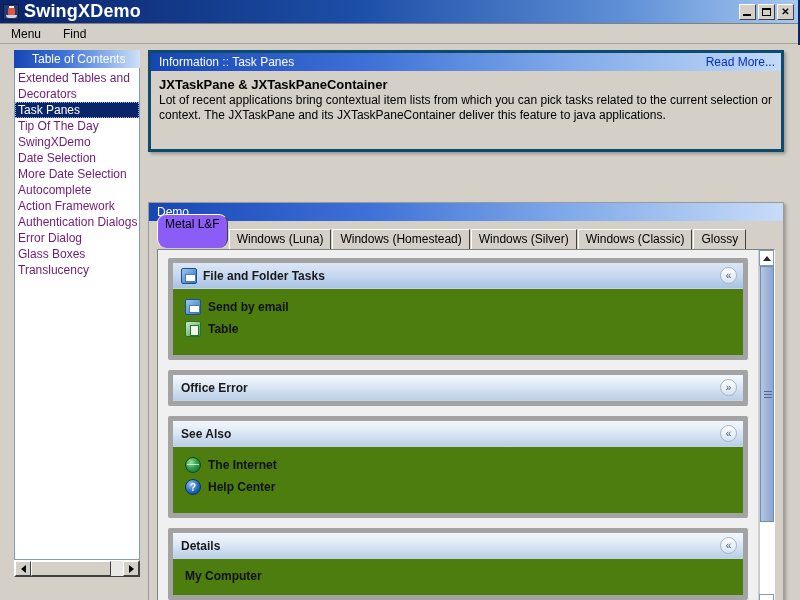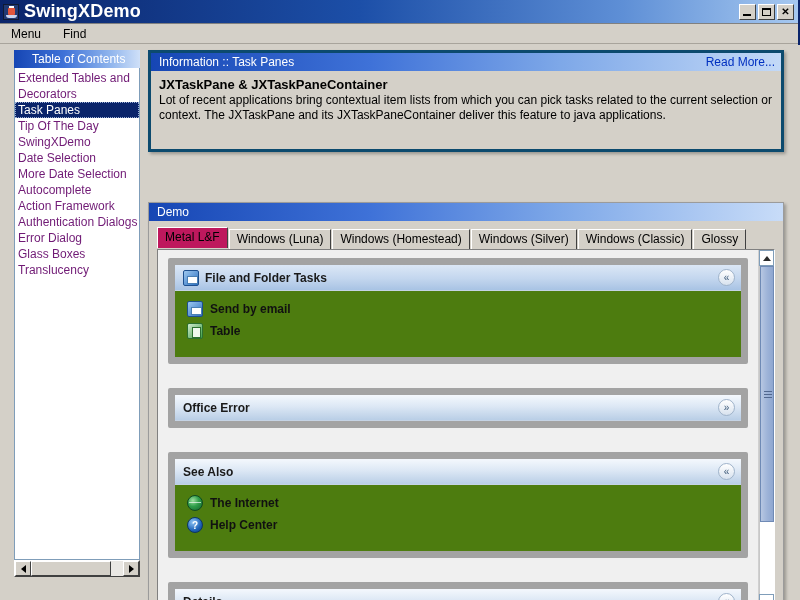--- a/index.html
+++ b/index.html
@@ -179,45 +179,46 @@
   }
   .tab {
     font-size: 12px; color: #000;
     padding: 2px 7px 3px 7px;
     background: #d4d0c8;
     border: 1px solid; border-color: #ffffff #404040 #d4d0c8 #ffffff;
     border-bottom: none;
     position: relative; top: 1px;
   }
   .tab.active {
-    background: #be185d;
+    background: #8b5cf6;
     font-weight: normal;
-    padding-bottom: 4px;
+    padding-bottom: 17px;
     top: 0px;
     border-color: #ffffff #404040 #d4d0c8 #ffffff;
     z-index: 2;
+    border-radius: 9px;
   }
 
   .tabcontent {
     position: absolute; left: 8px; top: 46px;
     width: 618px; height: 362px;
     background: #f0f0f0;
     border: 1px solid; border-color: #808080 #ffffff #ffffff #808080;
     display: flex;
   }
   .taskcontainer {
     flex: 1 1 auto;
     background: #f0f0f0;
     padding: 8px 10px 0 10px;
     overflow: hidden;
   }
   .taskpane {
-    border: 7px solid #a3a3a3;
+    border: 5px solid #a3a3a3;
     background: #f2f2f2;
-    margin-bottom: 24px;
+    margin-bottom: 10px;
     border-radius: 2px;
   }
   .taskpane-header {
     height: 26px;
     background: linear-gradient(to bottom, #f4f8fd 0%, #dde8f5 45%, #b9cee6 100%);
     display: flex; align-items: center;
     padding: 0 6px 0 8px;
     border-bottom: 1px solid #c5d3e4;
   }
   .taskpane-header.highlight {

